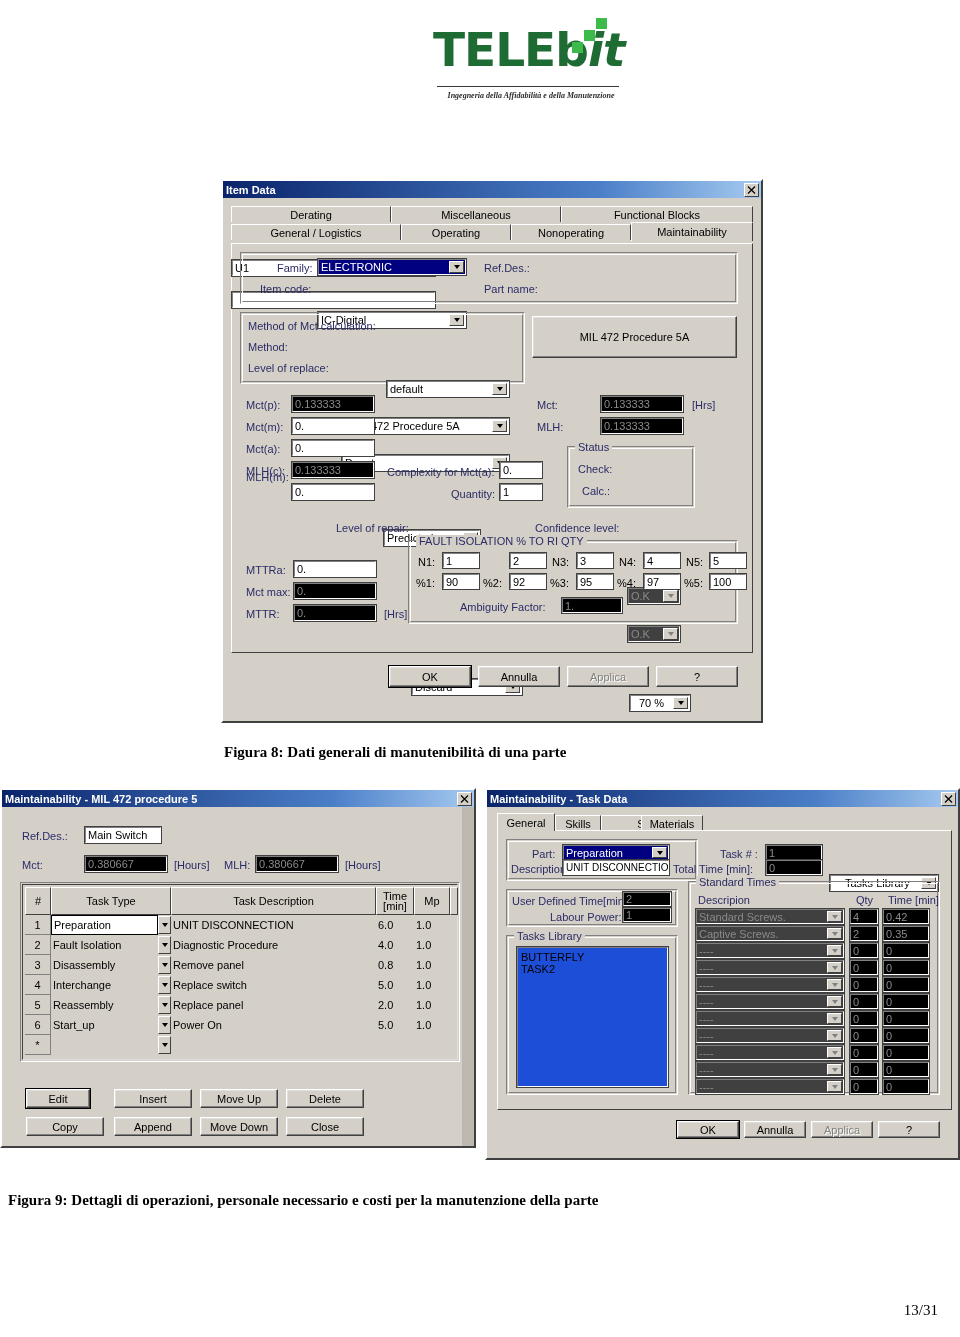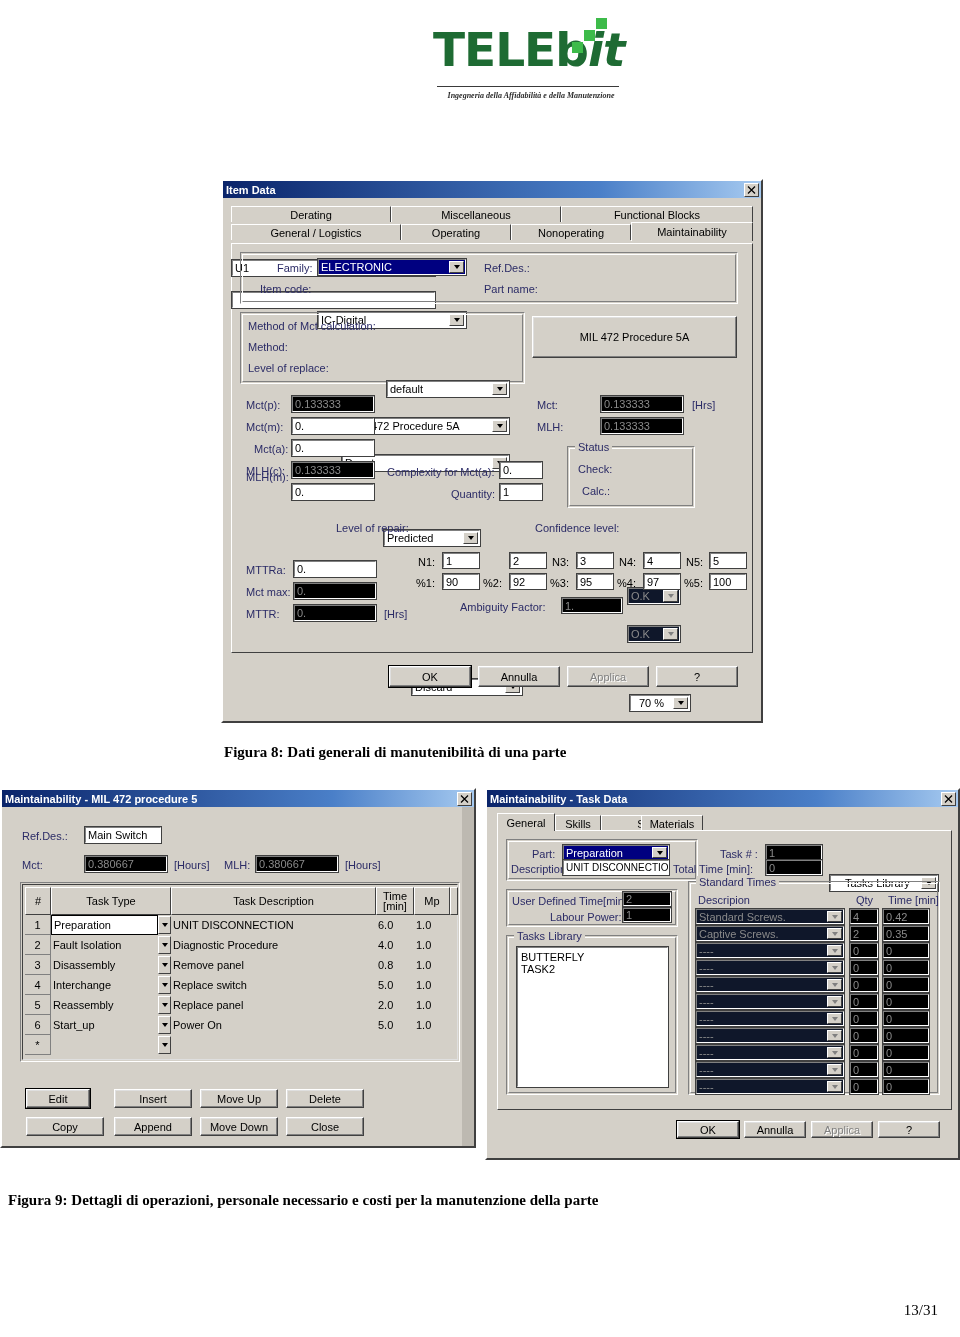--- a/index.html
+++ b/index.html
@@ -87,21 +87,21 @@
     border-top:1px solid #808080; border-left:1px solid #808080;
     border-right:1px solid #ffffff; border-bottom:1px solid #ffffff;
     outline:1px solid #404040;
     font-size:11px; color:#000;
     display:flex; align-items:center;
     position:relative; padding-left:2px;
     white-space:nowrap; overflow:hidden;
     font-family:"Liberation Sans", sans-serif;
   }
   .combo.sel { background:#000080; color:#fff; }
-  .combo.ro { background:#0f172a; color:#8a8a8a; }
+  .combo.ro { background:#404040; color:#8a8a8a; }
   .combo .arrow {
     position:absolute; right:1px; top:1px; bottom:1px; width:15px;
     background:#d4d0c8;
     border-top:1px solid #ffffff; border-left:1px solid #ffffff;
     border-right:1px solid #404040; border-bottom:1px solid #404040;
     display:flex; align-items:center; justify-content:center;
   }
   .tri { width:0;height:0;border-left:3.5px solid transparent;border-right:3.5px solid transparent;border-top:4px solid #000; }
   .combo.ro .tri { border-top-color:#808080; }
 
@@ -175,21 +175,21 @@
     font-size:11px; display:flex; align-items:center; justify-content:center;
     font-family:"Liberation Sans", sans-serif;
   }
   .dropbtn {
     position:absolute; width:13px; background:#d4d0c8;
     border-top:1px solid #ffffff; border-left:1px solid #ffffff;
     border-right:1px solid #404040; border-bottom:1px solid #404040;
     display:flex; align-items:center; justify-content:center;
   }
   .listbox {
-    position:absolute; background:#ffffff;
+    position:absolute; background:#1d4ed8;
     border-top:1px solid #808080; border-left:1px solid #808080;
     border-right:1px solid #ffffff; border-bottom:1px solid #ffffff;
     outline:1px solid #404040;
     font-size:11px; padding:3px 0 0 3px; line-height:12px;
     font-family:"Liberation Sans", sans-serif;
   }
   .pagenum {
     position:absolute; right:22px; bottom:18px;
     font-family:"Liberation Serif", serif; font-size:15px; color:#000;
   }
@@ -313,21 +313,21 @@
     <div class="field" style="position:absolute; left:60px; top:174px; width:82px; height:16px;">
         <span>0.</span>
       </div>
     <div class="combo" style="left:152px; top:174px; width:96px; height:16px;">
       <span>Predicted</span>
       <span class="arrow">
           <i class="tri"></i>
         </span>
     </div>
 
-    <span class="lbl" style="position:absolute; left:22px; top:199px;">Mct(a):</span>
+    <span class="lbl" style="position:absolute; left:14px; top:199px;">Mct(a):</span>
     <div class="field" style="position:absolute; left:60px; top:196px; width:82px; height:16px;">
         <span>0.</span>
       </div>
 
     <span class="lbl" style="position:absolute; left:14px; top:221px;">MLH(c):</span>
     <div class="field-ro" style="position:absolute; left:60px; top:218px; width:82px; height:16px;">
         <span>0.133333</span>
       </div>
 
     <span class="lbl" style="position:absolute; left:14px; top:227px;">MLH(m):</span>
@@ -382,20 +382,24 @@
         </span>
     </div>
     <span class="lbl" style="position:absolute; left:303px; top:278px;">Confidence level:</span>
     <div class="combo" style="left:398px; top:275px; width:60px; height:16px;">
       <span style="padding-left:6px;">70 %</span>
       <span class="arrow">
           <i class="tri"></i>
         </span>
     </div>
 
+    <div class="group" style="left:176px; top:296px; width:330px; height:84px;">
+      <div class="inner"></div>
+      <span class="group-title">FAULT ISOLATION % TO RI QTY</span>
+    </div>
 
     <span class="lbl lbl-dark" style="position:absolute; left:186px; top:312px;">N1:</span>
     <div class="field" style="position:absolute; left:211px; top:309px; width:36px; height:15px;">
         <span>1</span>
       </div>
     <span class="lbl lbl-dark" style="position:absolute; left:253px; top:312px;padding-left:44px;">N2:</span>
     <div class="field" style="position:absolute; left:278px; top:309px; width:36px; height:15px;">
         <span>2</span>
       </div>
     <span class="lbl lbl-dark" style="position:absolute; left:320px; top:312px;">N3:</span>

